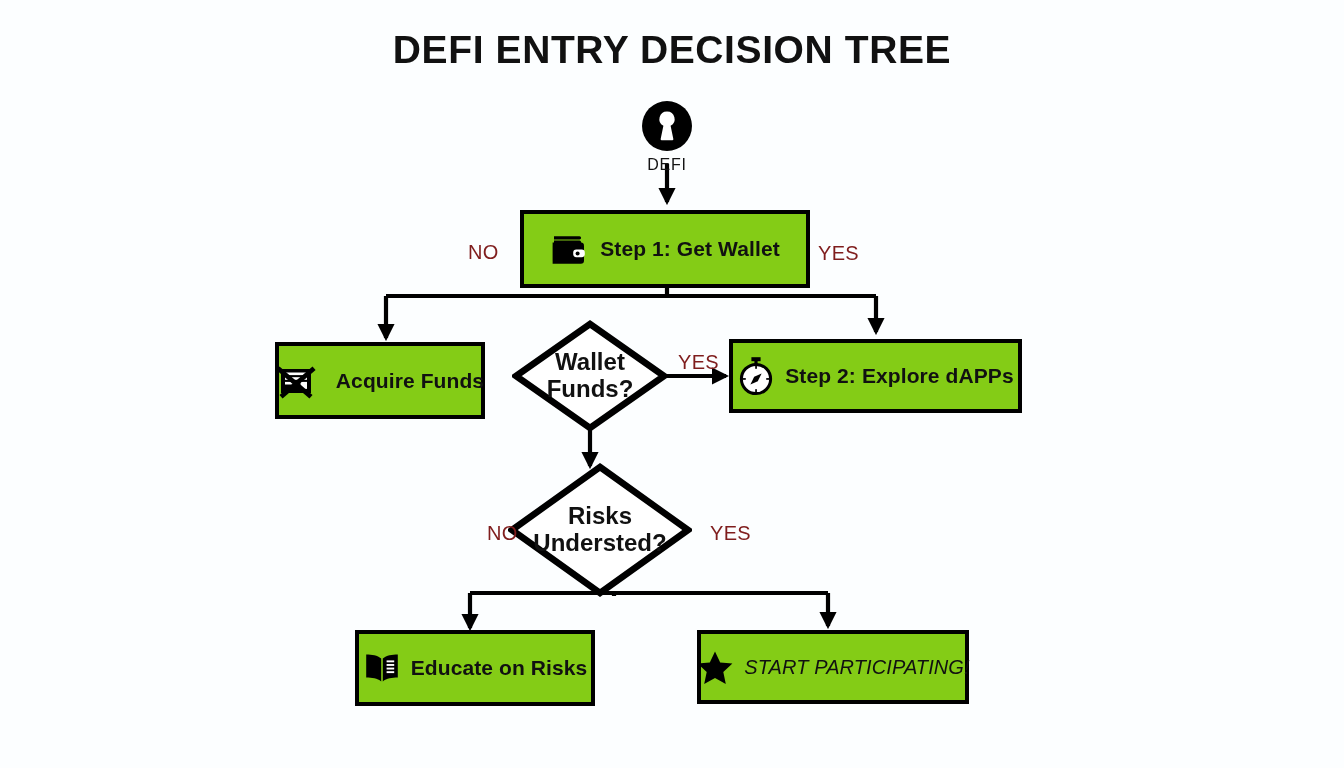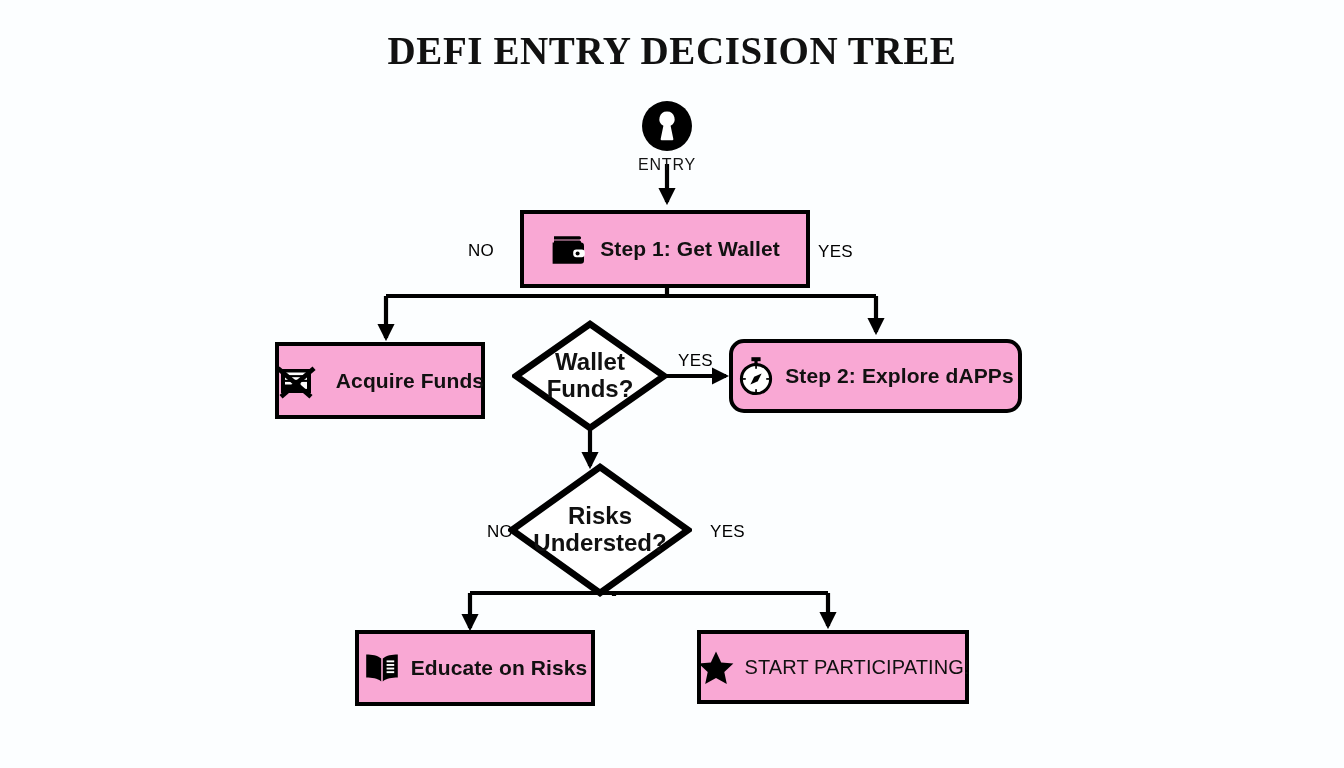--- a/index.html
+++ b/index.html
@@ -27,36 +27,35 @@
     position: absolute;
     left: 0;
     top: 28px;
     width: 1344px;
     text-align: center;
     font-size: 39px;
     font-weight: 700;
     letter-spacing: 0.6px;
     color: #111111;
     white-space: nowrap;
-    font-family: Liberation Serif, serif;
   }
   
   #links {
     position: absolute;
     left: 0; top: 0;
     width: 1344px;
     height: 768px;
     pointer-events: none;
   }
   
   .node-box {
     position: absolute;
     box-sizing: border-box;
     border: 4px solid #000;
-    background: #f9a8d4;
+    background: #84cc16;
     display: flex;
     align-items: center;
     justify-content: center;
   }
   .node-inner {
     display: flex;
     align-items: center;
     gap: 12px;
     padding: 0 14px;
   }
@@ -93,23 +92,23 @@
     font-size: 24px;
     font-weight: 700;
     line-height: 1.12;
     color: #111;
     text-align: center;
     white-space: nowrap;
   }
   
   .edge-label {
     position: absolute;
-    font-size: 17px;
+    font-size: 20px;
     font-weight: 400;
-    color: #000000;
+    color: #7f1d1d;
     white-space: nowrap;
     letter-spacing: 0.3px;
   }
   
   #start-node {
     position: absolute;
     left: 637px;
     top: 100px;
     width: 60px;
     display: flex;
@@ -160,21 +159,21 @@
     </g>
   </svg>
 
   <div id="start-node">
     <span class="icon-wrap">
       <svg width="52" height="52" viewBox="0 0 52 52" xmlns="http://www.w3.org/2000/svg">
         <circle cx="26" cy="26" r="25" fill="#000"></circle>
         <path d="M26 11.5 a7.6 7.6 0 0 0 -3.6 14.3 l-2.7 13.0 a1.2 1.2 0 0 0 1.2 1.5 h10.2 a1.2 1.2 0 0 0 1.2 -1.5 l-2.7 -13.0 A7.6 7.6 0 0 0 26 11.5 z" fill="#ffffff"></path>
       </svg>
     </span>
-    <span id="start-caption">ENTRY</span>
+    <span id="start-caption">DEFI</span>
   </div>
 
   <div class="node-box" style="left:520px; top:210px; width:290px; height:78px;">
     <div class="node-inner">
       <span class="icon-wrap">
         <svg width="38" height="34" viewBox="0 0 38 34" xmlns="http://www.w3.org/2000/svg">
           <path d="M4 4.2 h25.5 a1.6 1.6 0 0 1 0 3.2 H4 z" fill="#000"></path>
           <path d="M4 8.6 h25.5 a1.6 1.6 0 0 1 0 3.2 H4 z" fill="#000"></path>
           <path d="M2.6 10.5 h28.2 a3.2 3.2 0 0 1 3.2 3.2 v14.8 a3.2 3.2 0 0 1 -3.2 3.2 H2.6 z" fill="#000"></path>
           <rect x="23.2" y="17.6" width="11.6" height="7.6" rx="3.1" fill="#ffffff"></rect>
@@ -205,21 +204,21 @@
   <div class="diamond-wrap" style="left:512px; top:320px; width:156px; height:112px;">
     <svg width="156" height="112" viewBox="0 0 156 112" xmlns="http://www.w3.org/2000/svg">
       <polygon points="78,4 152,56 78,108 4,56" fill="#ffffff" stroke="#000" stroke-width="6.5" stroke-linejoin="miter"></polygon>
     </svg>
     <div class="diamond-text">
       <span>Wallet</span>
       <span>Funds?</span>
     </div>
   </div>
 
-  <div class="node-box" style="left:729px; top:339px; width:293px; height:74px;border-radius:15px;">
+  <div class="node-box" style="left:729px; top:339px; width:293px; height:74px;">
     <div class="node-inner" style="gap:10px;">
       <span class="icon-wrap">
         <svg width="38" height="40" viewBox="0 0 38 40" xmlns="http://www.w3.org/2000/svg">
           <rect x="14.4" y="1.2" width="9.2" height="4.0" fill="#000"></rect>
           <rect x="17.4" y="4.2" width="3.2" height="4.6" fill="#000"></rect>
           <circle cx="19" cy="23" r="14.6" fill="#ffffff" stroke="#000" stroke-width="3.0"></circle>
           <path d="M24.6 17.4 L17.2 20.8 L13.4 28.6 L20.8 25.2 z" fill="#000"></path>
           <rect x="18.2" y="9.6" width="1.7" height="3.2" fill="#000"></rect>
           <rect x="18.2" y="33.2" width="1.7" height="3.2" fill="#000"></rect>
           <rect x="5.6" y="22.1" width="3.2" height="1.7" fill="#000"></rect>
@@ -250,21 +249,21 @@
           <rect x="23.6" y="13.0" width="7.6" height="1.9" fill="#ffffff"></rect>
           <rect x="23.6" y="16.6" width="7.6" height="1.9" fill="#ffffff"></rect>
           <rect x="23.6" y="20.2" width="7.6" height="1.9" fill="#ffffff"></rect>
         </svg>
       </span>
       <span class="node-label">Educate on Risks</span>
     </div>
   </div>
 
   <div class="node-box" style="left:697px; top:630px; width:272px; height:74px;">
-    <div class="node-inner" style="gap:10px;">
+    <div class="node-inner" style="gap:10px;font-style:italic;">
       <span class="icon-wrap">
         <svg width="38" height="37" viewBox="0 0 38 37" xmlns="http://www.w3.org/2000/svg">
           <polygon points="19,2.4 24.2,13.4 36.4,14.6 27.3,23.0 29.8,35.0 19,28.9 8.2,35.0 10.7,23.0 1.6,14.6 13.8,13.4" fill="#000"></polygon>
         </svg>
       </span>
       <span class="node-label" style="font-weight:400; font-size:20px;">START PARTICIPATING!</span>
     </div>
   </div>
 
   <div class="edge-label" style="left:468px; top:241px;">NO</div>

